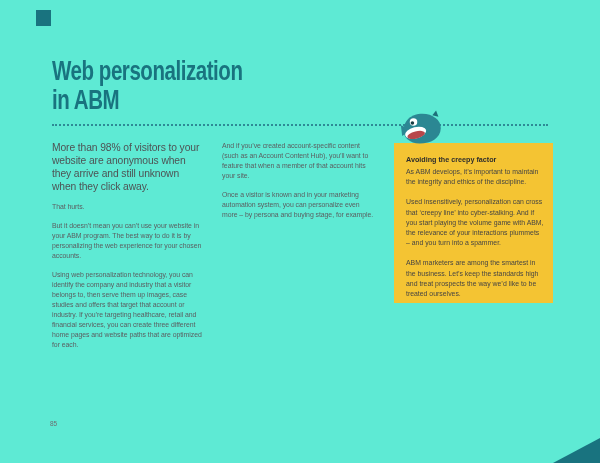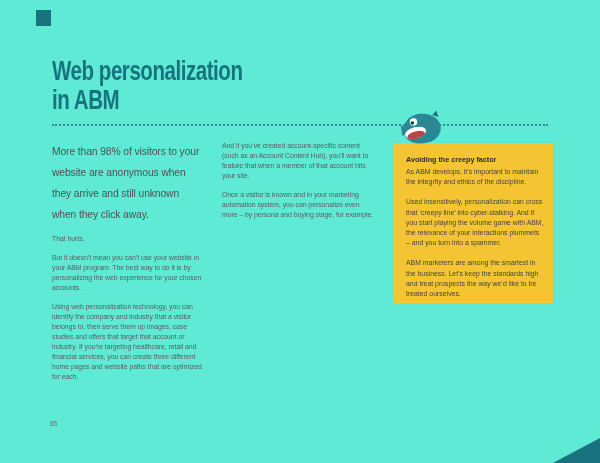--- a/index.html
+++ b/index.html
@@ -26,21 +26,21 @@
     white-space:nowrap;
   }
   .dotted-line {
     position:absolute; left:52px; top:124px; width:496px; height:0;
     border-top:2px dotted #2e8a96; z-index:1;
   }
   .col { position:absolute; top:141px; width:153px; }
   .col-1 { left:52px; }
   .col-2 { left:222px; }
   .lead {
-    font-size:10.3px; line-height:21px; color:#4e5254;
+    font-size:10.3px; line-height:13px; color:#4e5254;
     margin-bottom:9px; letter-spacing:-0.1px;
   }
   .body-p {
     font-size:6.9px; line-height:10px; color:#5b5e60;
     margin-bottom:9px; letter-spacing:-0.05px;
   }
   .callout {
     position:absolute; left:394px; top:143px; width:159px; height:160px;
     background:#f4c433; padding:12px 9px 16px 12px; z-index:2;
   }

